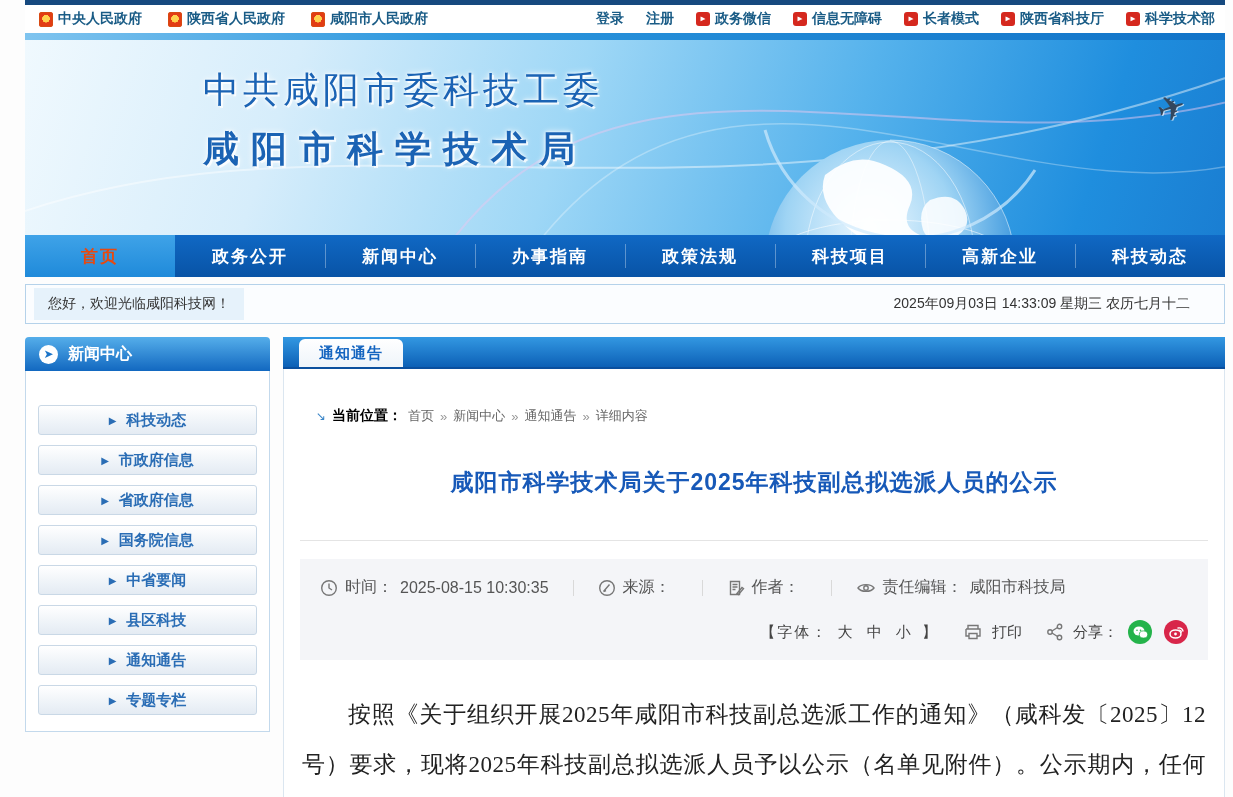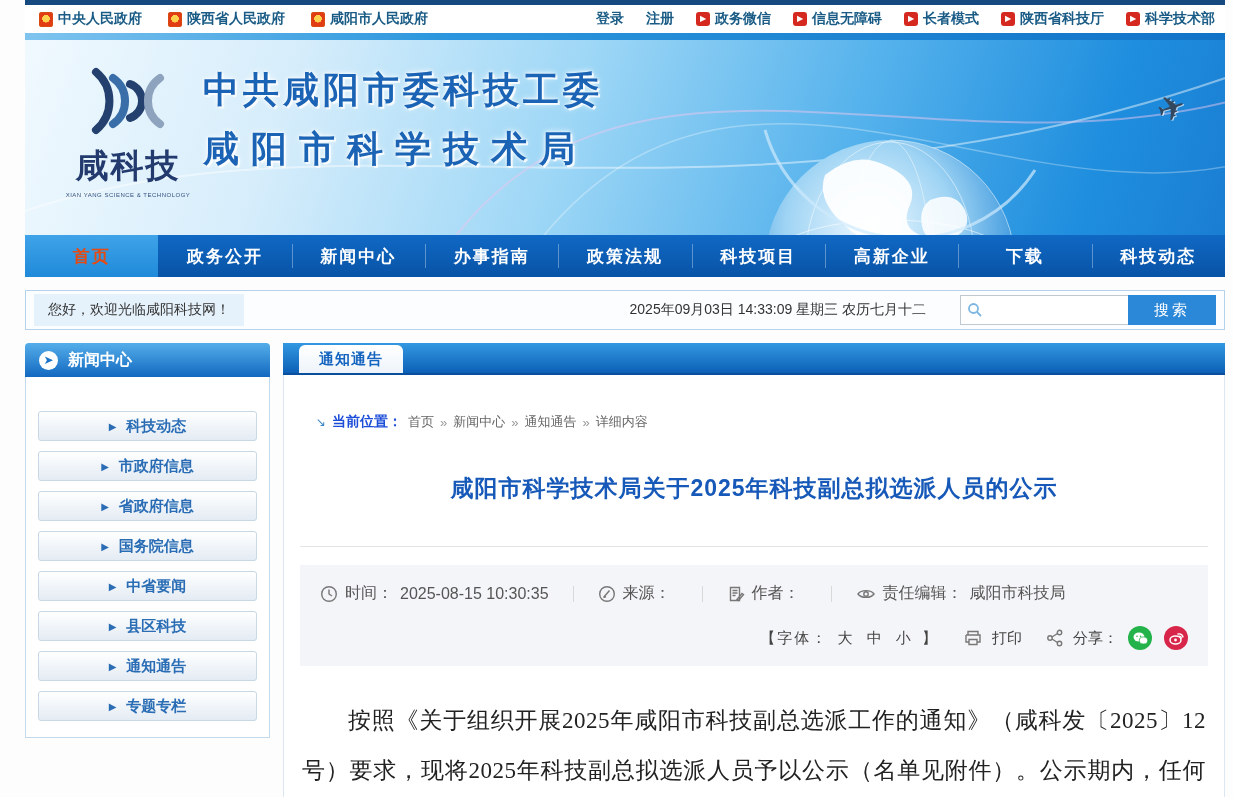--- a/index.html
+++ b/index.html
@@ -7,56 +7,56 @@
     font-family:"Liberation Sans","DejaVu Sans",sans-serif; }
   .page { position:relative; width:1233px; height:623px; }
   .shell { position:absolute; left:25px; top:0; width:1200px; }
 
   
   .topborder { height:5px; background:#16497f; }
   .topbar { height:28px; background:#ffffff; display:flex; align-items:center;
     padding:0 10px 0 14px; font-size:14px; color:#1a5c86; }
   .topbar a { color:#1a5c86; text-decoration:none; display:flex; align-items:center; gap:5px; }
   .gov-links { display:flex; gap:26px; font-weight:bold; }
-  .top-right { margin-left:auto; display:flex; align-items:center; gap:22px; font-weight:bold; }
+  .top-right { margin-left:auto; display:flex; align-items:center; gap:22px; font-weight:bold;font-family:Liberation Mono, monospace; }
   .emblem { width:14px; height:15px; border-radius:3px;
     background:radial-gradient(circle at 50% 45%, #ffd24d 0 34%, #e23c14 36% 100%);
     box-shadow:0 0 0 1px #d84a12 inset; flex:0 0 auto; }
   .redarrow { width:14px; height:14px; background:#d5281e; border-radius:3px; color:#fff;
     font-size:8px; line-height:14px; text-align:center; flex:0 0 auto; }
   .topstrip { height:7px; background:linear-gradient(90deg,#7fc4ef,#2b96dd 35%,#1173c8); }
 
   
   .banner { position:relative; height:195px; overflow:hidden;
     background:linear-gradient(108deg,#f0f9fe 0%,#d6edfb 22%,#9ed7f6 45%,#55b2ec 68%,#1f8ede 88%,#1a7ed2 100%); }
   .banner svg.decor { position:absolute; inset:0; }
   .logo { position:absolute; left:38px; top:22px; width:130px; text-align:center; }
   .logo .waves { height:78px; }
   .logo-text { font-size:33px; font-weight:bold; color:#233a6e; letter-spacing:2px; }
   .logo-sub { font-size:6px; color:#35507e; letter-spacing:.5px; margin-top:3px; white-space:nowrap; }
   .banner-titles { position:absolute; left:178px; top:26px; color:#1b63b4; }
-  .bt1 { font-size:36px; font-weight:bold; letter-spacing:4px;
+  .bt1 { font-size:36px; font-weight:normal; letter-spacing:4px;
     text-shadow:0 0 3px #fff,0 0 6px #fff,2px 2px 0 #ffffffcc; }
   .bt2 { font-size:36px; font-weight:bold; letter-spacing:12px; margin-top:10px;
     text-shadow:0 0 3px #fff,0 0 6px #fff,2px 2px 0 #ffffffcc; }
   .burl { font-size:20px; color:#f2faff; margin-top:12px; letter-spacing:1px; }
   .plane { position:absolute; right:40px; top:48px; font-size:34px; color:#33475e;
     transform:rotate(-18deg); text-shadow:1px 1px 0 #ffffffaa; }
 
   
   .nav { height:42px; display:flex; background:linear-gradient(#1068c4,#0853a6); }
   .nav-item { flex:1; display:flex; align-items:center; justify-content:center;
     color:#ffffff; font-size:17px; font-weight:bold; letter-spacing:2px; position:relative; cursor:pointer; }
   .nav-item + .nav-item::before { content:""; position:absolute; left:0; top:9px; bottom:9px;
     width:1px; background:#ffffff55; }
   .nav-item.active { background:linear-gradient(#3fa3e8,#1f8ada); color:#e8490f; }
   .nav-item.active::before, .nav-item.active + .nav-item::before { display:none; }
 
   
-  .infobar { margin-top:13px; height:40px; border:1px solid #b5d2ea; background:#fbfdff;
+  .infobar { margin-top:7px; height:40px; border:1px solid #b5d2ea; background:#fbfdff;
     display:flex; align-items:center; padding:0 0 0 8px; font-size:14px; color:#333; }
   .welcome { background:#e6f2fb; padding:7px 14px; }
   .datetime { margin-left:auto; margin-right:34px; color:#333; }
   .search { display:flex; align-items:stretch; height:30px; margin-right:8px; }
   .search-input { width:168px; border:1px solid #c0c8d0; border-right:none; background:#fff;
     padding:0 8px 0 28px; font-size:13px; outline:none; }
   .search-wrap { position:relative; display:flex; }
   .search-wrap svg { position:absolute; left:7px; top:7px; }
   .search-btn { width:88px; background:#2b87d8; color:#fff; border:none; font-size:15px;
     letter-spacing:3px; cursor:pointer; }
@@ -77,21 +77,21 @@
 
   .content { flex:1; margin-left:13px; }
   .tabbar { height:32px; background:linear-gradient(#3398e2,#0c60b6); border-bottom:2px solid #0a4f9e;
     display:flex; align-items:flex-end; padding-left:16px; }
   .tab { background:linear-gradient(#ffffff,#eef4fa); border-radius:6px 6px 0 0; height:28px;
     padding:0 20px; display:flex; align-items:center; color:#1565c0; font-size:15px;
     font-weight:bold; letter-spacing:1px; cursor:pointer; }
   .content-box { border:1px solid #dbe6f0; border-top:none; background:#fff; padding:0 16px; min-height:420px; }
 
   .breadcrumb { display:flex; align-items:center; gap:6px; font-size:13px; color:#777; padding:38px 0 0 16px; }
-  .bc-label { color:#1d4ed8; font-weight:bold; font-size:14px; }
+  .bc-label { color:#000000; font-weight:bold; font-size:14px; }
   .bc-arrow { color:#3b86c8; font-size:12px; }
   .bc-sep { color:#999; }
   .bc-link { color:#666; cursor:pointer; }
 
   .article-title { text-align:center; color:#1759b8; font-size:23px; font-weight:bold;
     letter-spacing:1px; margin:42px 0 0; }
   .divider { height:1px; background:#e4e4e4; margin:42px 0 0; }
 
   .metabox { background:#f4f5f8; margin-top:18px; padding:18px 20px 16px; }
   .meta-row1 { display:flex; align-items:center; gap:14px; font-size:16px; color:#555; }
@@ -178,62 +178,41 @@
       <circle cx="865" cy="225" r="125" fill="url(#gl)"></circle>
       <ellipse cx="865" cy="225" rx="125" ry="45" fill="none" stroke="#ffffff" stroke-opacity=".55"></ellipse>
       <ellipse cx="865" cy="225" rx="85" ry="123" fill="none" stroke="#ffffff" stroke-opacity=".5"></ellipse>
       <ellipse cx="865" cy="225" rx="40" ry="124" fill="none" stroke="#ffffff" stroke-opacity=".45"></ellipse>
       <path d="M865,100 a125,125 0 0,1 0,250" fill="none" stroke="#ffffff" stroke-opacity=".5"></path>
       <path d="M800,135 q30,-25 60,-10 q35,15 25,40 q-10,22 10,30 q-40,20 -70,-5 q-35,-28 -25,-55z" fill="#ffffff" fill-opacity=".92"></path>
       <path d="M905,160 q25,-10 35,10 q8,18 -12,28 q-22,10 -30,-8 q-6,-20 7,-30z" fill="#ffffff" fill-opacity=".85"></path>
       <path d="M795,215 q40,-5 55,18 q12,20 -8,32 q-35,-5 -47,-25 q-8,-15 0,-25z" fill="#ffffff" fill-opacity=".8"></path>
       <path d="M740,90 a150,150 0 0,0 270,40" fill="none" stroke="#cfeafc" stroke-opacity=".7" stroke-width="3"></path>
     </svg>
-    <div class="logo">
-      <svg class="waves" width="120" height="78" viewBox="0 0 120 78">
-        <path d="M28,10 a38,38 0 0,1 0,58" fill="none" stroke="#24406f" stroke-width="8" stroke-linecap="round"></path>
-        <path d="M45,16 a28,28 0 0,1 0,46" fill="none" stroke="#3a6ea8" stroke-width="8" stroke-linecap="round"></path>
-        <path d="M62,22 a18,18 0 0,1 0,34" fill="none" stroke="#24406f" stroke-width="8" stroke-linecap="round"></path>
-        <path d="M92,16 a28,28 0 0,0 0,46" fill="none" stroke="#8ea4be" stroke-width="8" stroke-linecap="round"></path>
-      </svg>
-      <div class="logo-text">咸科技</div>
-      <div class="logo-sub">XIAN YANG SCIENCE &amp; TECHNOLOGY</div>
-    </div>
     <div class="banner-titles">
       <div class="bt1">中共咸阳市委科技工委</div>
       <div class="bt2">咸阳市科学技术局</div>
     </div>
     <div class="plane">✈</div>
   </div>
 
   <div class="nav">
     <div class="nav-item active">首页</div>
     <div class="nav-item">政务公开</div>
     <div class="nav-item">新闻中心</div>
     <div class="nav-item">办事指南</div>
     <div class="nav-item">政策法规</div>
     <div class="nav-item">科技项目</div>
     <div class="nav-item">高新企业</div>
-    <div class="nav-item">下载</div>
     <div class="nav-item">科技动态</div>
   </div>
 
   <div class="infobar">
     <span class="welcome">您好，欢迎光临咸阳科技网！</span>
     <span class="datetime">2025年09月03日 14:33:09 星期三 农历七月十二</span>
-    <div class="search">
-      <span class="search-wrap">
-        <svg width="16" height="16" viewBox="0 0 16 16">
-          <circle cx="6.5" cy="6.5" r="4.5" fill="none" stroke="#7db6e0" stroke-width="1.8"></circle>
-          <line x1="10" y1="10" x2="14" y2="14" stroke="#7db6e0" stroke-width="1.8"></line>
-        </svg>
-        <input class="search-input" placeholder="" style="">
-      </span>
-      <button class="search-btn">搜索</button>
-    </div>
   </div>
 
   <div class="main">
     <div class="sidebar">
       <div class="side-head">
         <span class="circ">➤</span>
         <span>新闻中心</span>
       </div>
       <div class="side-box">
         <div class="side-item">

